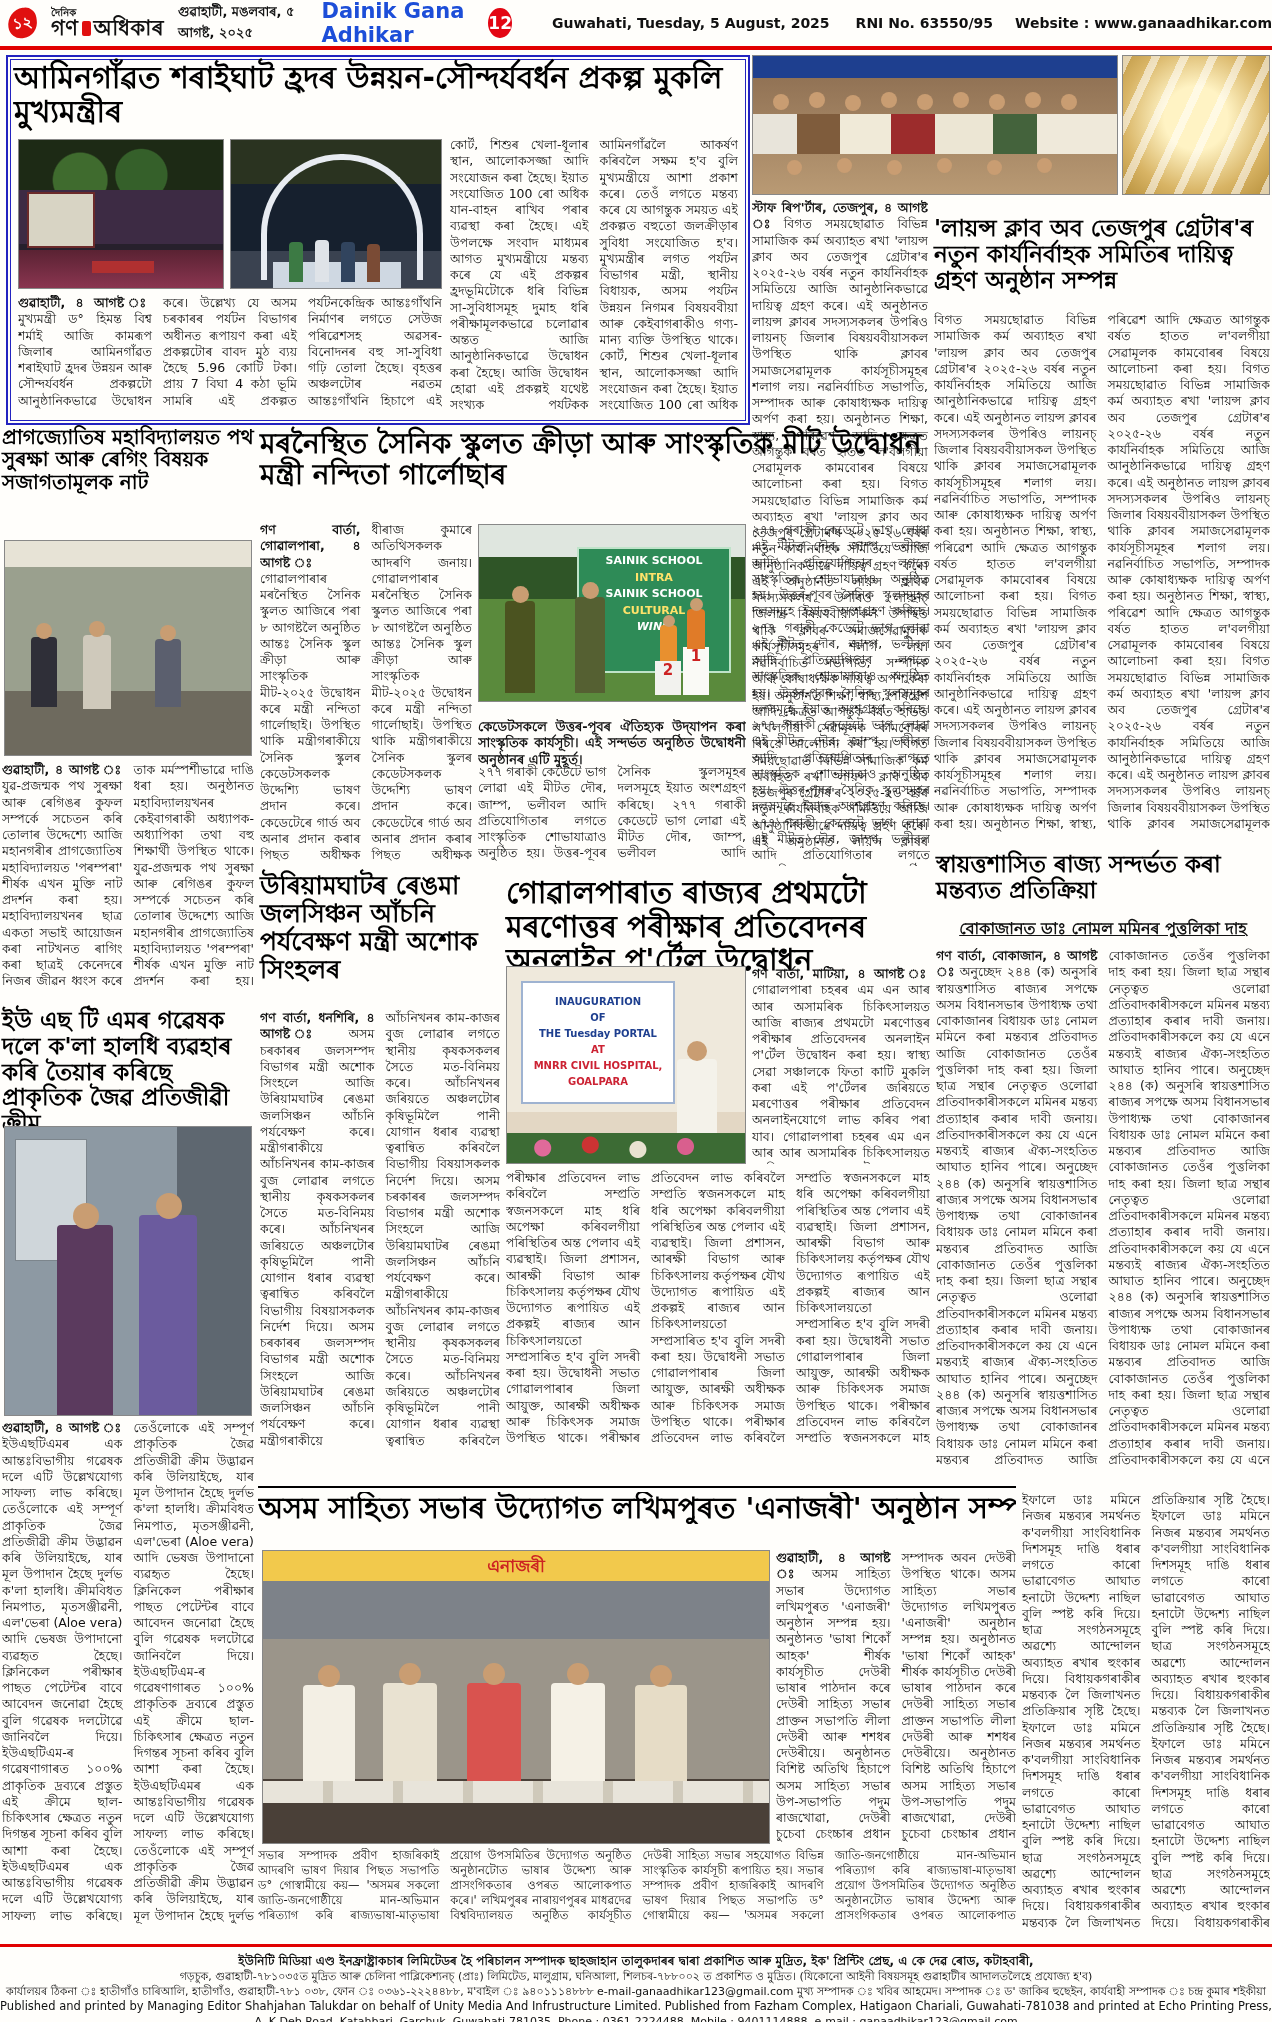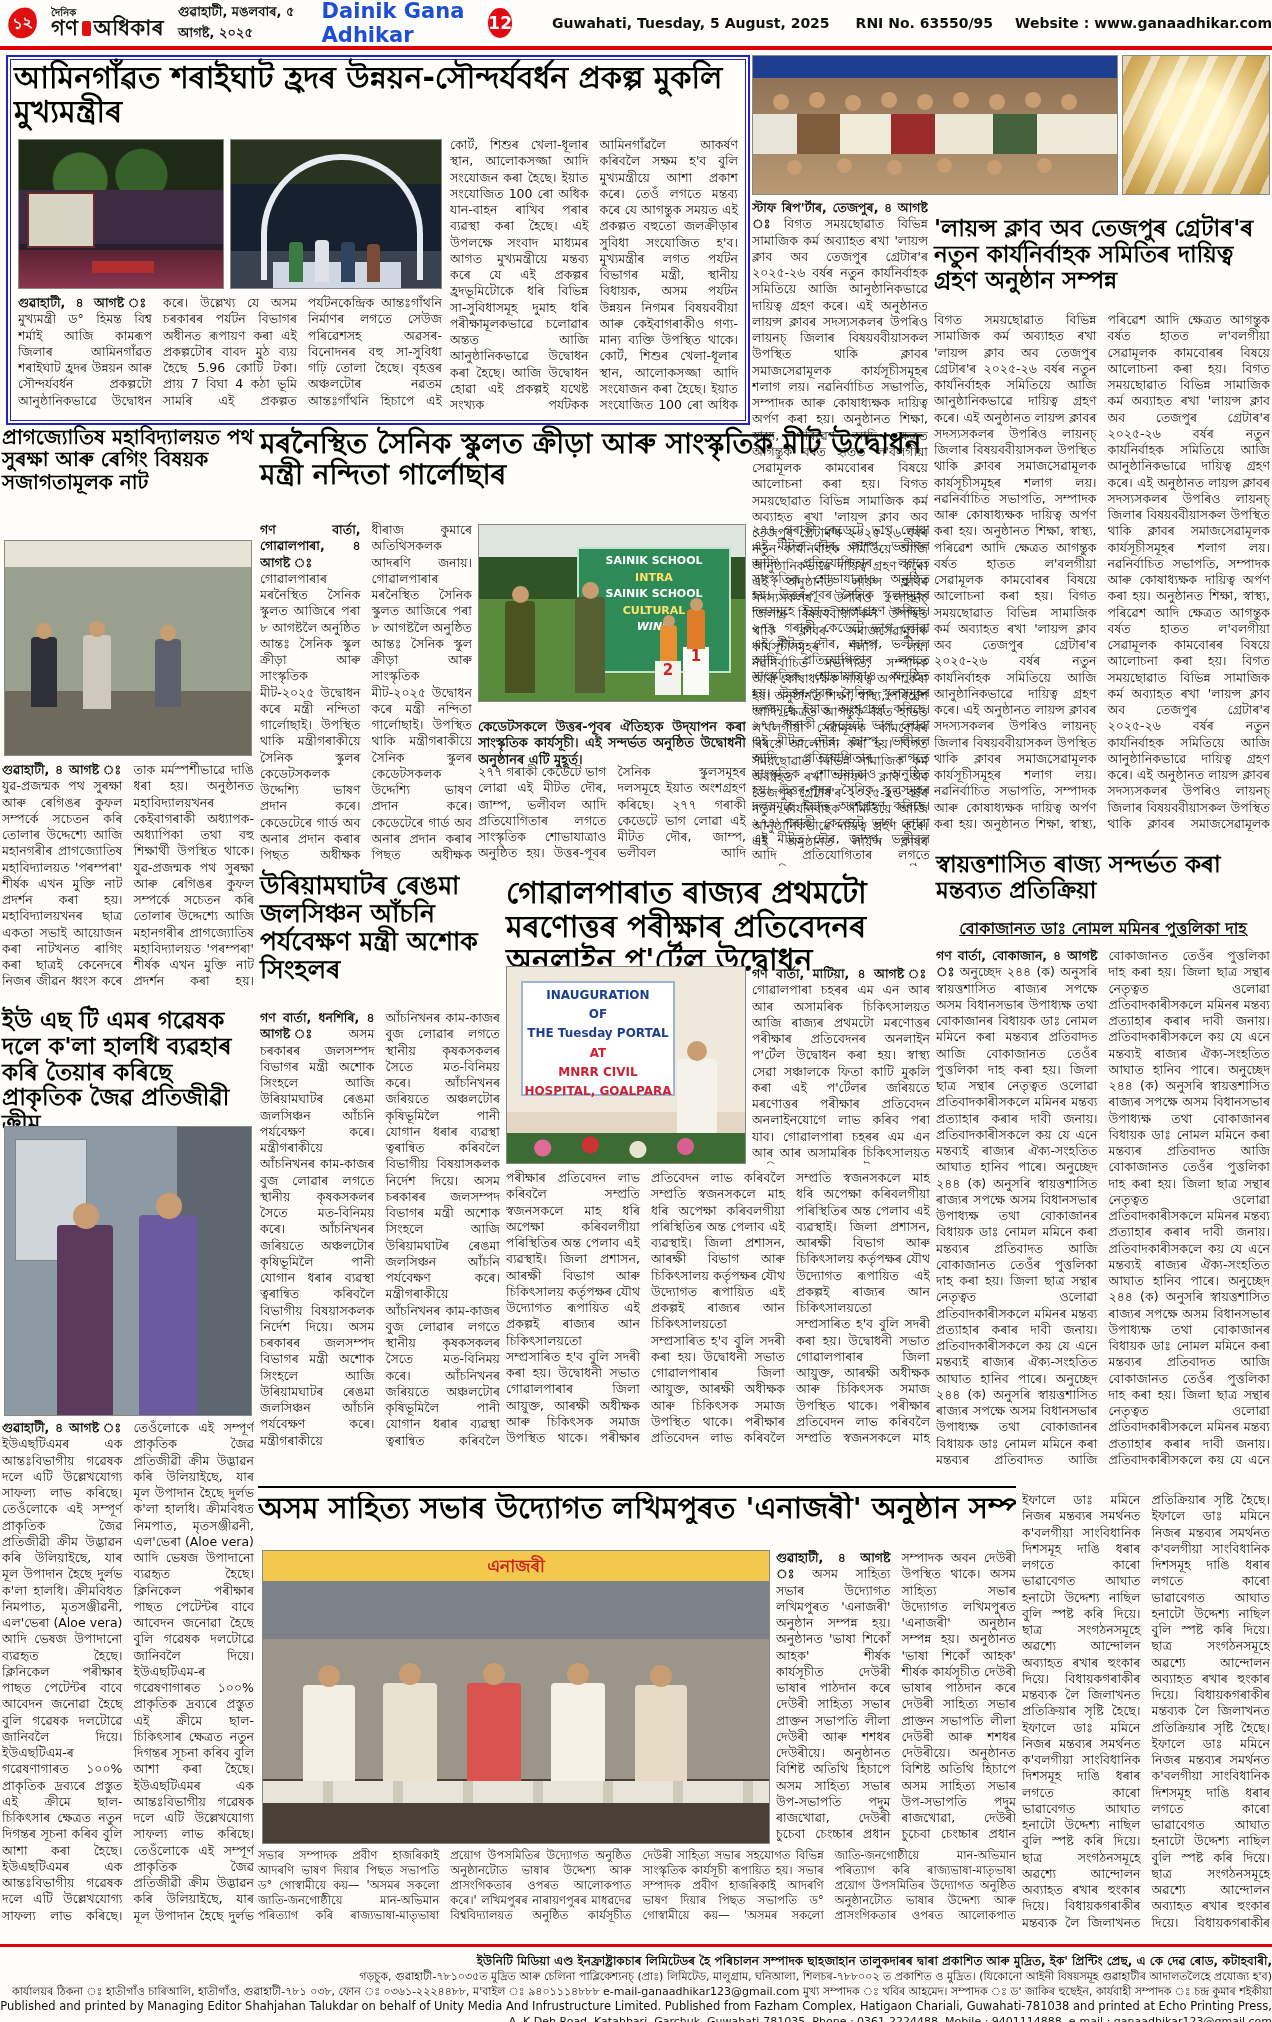--- a/index.html
+++ b/index.html
@@ -25,21 +25,21 @@
   .cols3{column-count:3;column-gap:11px;}
   .cols4{column-count:4;column-gap:11px;}
   .abs{position:absolute;box-sizing:border-box;}
   .ph{position:absolute;overflow:hidden;box-sizing:border-box;border:1px solid #888;}
   .caption{font-size:13px;line-height:1.25;text-align:justify;overflow:hidden;}
   .subhead{text-decoration:underline;text-align:center;font-weight:bold;}
   
   #lead-box{position:absolute;left:6px;top:55px;width:740px;height:366px;border:2px solid #2323c0;}
   #lead-box .inner{position:absolute;inset:2px;border:1px solid #2323c0;}
   
-  .foot{position:absolute;left:0;width:1272px;text-align:right;color:#111;}
+  .foot{position:absolute;left:0;width:1272px;text-align:center;color:#111;}
   
   .shape{position:absolute;}
   .figure{position:absolute;border-radius:4px 4px 0 0;}
   .head{position:absolute;border-radius:50%;background:#c99d72;}
 </style>
 </head>
 <body>
 
 <div id="page">
 
@@ -153,21 +153,21 @@
   </div>
   <p class="caption abs" style="left:478px;top:706px;width:268px;height:56px;font-weight:bold">কেডেটসকলে উত্তৰ-পূবৰ ঐতিহ্যক উদ্‌যাপন কৰা সাংস্কৃতিক কার্যসূচী। এই সন্দর্ভত অনুষ্ঠিত উদ্বোধনী অনুষ্ঠানৰ এটি মুহূর্ত।</p>
   <p class="bt cols2 abs" style="left:478px;top:764px;width:268px;height:100px"><span>২৭৭ গৰাকী কেডেটে ভাগ লোৱা এই মীটত দৌৰ, জাম্প, ভলীবল আদি প্রতিযোগিতাৰ লগতে সাংস্কৃতিক শোভাযাত্রাও অনুষ্ঠিত হয়। উত্তৰ-পূবৰ সৈনিক স্কুলসমূহৰ দলসমূহে ইয়াত অংশগ্রহণ কৰিছে। ২৭৭ গৰাকী কেডেটে ভাগ লোৱা এই মীটত দৌৰ, জাম্প, ভলীবল আদি প্রতিযোগিতাৰ লগতে সাংস্কৃতিক শোভাযাত্রাও অনুষ্ঠিত হয়। উত্তৰ-পূবৰ সৈনিক স্কুলসমূহৰ দলসমূহে ইয়াত অংশগ্রহণ কৰিছে। ২৭৭ গৰাকী কেডেটে ভাগ লোৱা এই মীটত দৌৰ, জাম্প, ভলীবল আদি প্রতিযোগিতাৰ লগতে সাংস্কৃতিক শোভাযাত্রাও অনুষ্ঠিত হয়। উত্তৰ-পূবৰ সৈনিক স্কুলসমূহৰ দলসমূহে ইয়াত অংশগ্রহণ কৰিছে। ২৭৭ গৰাকী কেডেটে ভাগ লোৱা এই মীটত দৌৰ, জাম্প, ভলীবল আদি প্রতিযোগিতাৰ লগতে সাংস্কৃতিক শোভাযাত্রাও অনুষ্ঠিত হয়। উত্তৰ-পূবৰ সৈনিক স্কুলসমূহৰ দলসমূহে ইয়াত অংশগ্রহণ কৰিছে। ২৭৭ গৰাকী কেডেটে ভাগ লোৱা এই মীটত দৌৰ, জাম্প, ভলীবল আদি প্রতিযোগিতাৰ লগতে সাংস্কৃতিক শোভাযাত্রাও অনুষ্ঠিত হয়। উত্তৰ-পূবৰ সৈনিক স্কুলসমূহৰ দলসমূহে ইয়াত অংশগ্রহণ কৰিছে। ২৭৭ গৰাকী কেডেটে ভাগ লোৱা এই মীটত দৌৰ, জাম্প, ভলীবল আদি প্রতিযোগিতাৰ লগতে সাংস্কৃতিক শোভাযাত্রাও অনুষ্ঠিত হয়। উত্তৰ-পূবৰ সৈনিক স্কুলসমূহৰ দলসমূহে ইয়াত অংশগ্রহণ কৰিছে। ২৭৭ গৰাকী কেডেটে ভাগ লোৱা এই মীটত দৌৰ, জাম্প, ভলীবল আদি প্রতিযোগিতাৰ লগতে সাংস্কৃতিক শোভাযাত্রাও অনুষ্ঠিত হয়। উত্তৰ-পূবৰ সৈনিক স্কুলসমূহৰ দলসমূহে ইয়াত অংশগ্রহণ কৰিছে। ২৭৭ গৰাকী কেডেটে ভাগ লোৱা এই মীটত দৌৰ, জাম্প, ভলীবল আদি প্রতিযোগিতাৰ লগতে সাংস্কৃতিক শোভাযাত্রাও অনুষ্ঠিত হয়। উত্তৰ-পূবৰ সৈনিক স্কুলসমূহৰ দলসমূহে ইয়াত অংশগ্রহণ কৰিছে। ২৭৭ গৰাকী কেডেটে ভাগ লোৱা এই মীটত দৌৰ, জাম্প, ভলীবল আদি প্রতিযোগিতাৰ লগতে সাংস্কৃতিক শোভাযাত্রাও অনুষ্ঠিত হয়। উত্তৰ-পূবৰ সৈনিক স্কুলসমূহৰ দলসমূহে ইয়াত অংশগ্রহণ কৰিছে। ২৭৭ গৰাকী কেডেটে ভাগ লোৱা এই মীটত দৌৰ, জাম্প, ভলীবল আদি প্রতিযোগিতাৰ লগতে সাংস্কৃতিক শোভাযাত্রাও অনুষ্ঠিত হয়। উত্তৰ-পূবৰ সৈনিক স্কুলসমূহৰ দলসমূহে ইয়াত অংশগ্রহণ কৰিছে। ২৭৭ গৰাকী কেডেটে ভাগ লোৱা এই মীটত দৌৰ, জাম্প, ভলীবল আদি প্রতিযোগিতাৰ লগতে সাংস্কৃতিক শোভাযাত্রাও অনুষ্ঠিত হয়। উত্তৰ-পূবৰ সৈনিক স্কুলসমূহৰ দলসমূহে ইয়াত অংশগ্রহণ কৰিছে। ২৭৭ গৰাকী কেডেটে ভাগ লোৱা এই মীটত দৌৰ, জাম্প, ভলীবল আদি প্রতিযোগিতাৰ লগতে সাংস্কৃতিক শোভাযাত্রাও অনুষ্ঠিত হয়। উত্তৰ-পূবৰ সৈনিক স্কুলসমূহৰ দলসমূহে ইয়াত অংশগ্রহণ কৰিছে। ২৭৭ গৰাকী কেডেটে ভাগ লোৱা এই মীটত দৌৰ, জাম্প, ভলীবল আদি প্রতিযোগিতাৰ লগতে সাংস্কৃতিক শোভাযাত্রাও অনুষ্ঠিত হয়। উত্তৰ-পূবৰ সৈনিক স্কুলসমূহৰ দলসমূহে ইয়াত অংশগ্রহণ কৰিছে। ২৭৭ গৰাকী কেডেটে ভাগ লোৱা এই মীটত দৌৰ, জাম্প, ভলীবল আদি প্রতিযোগিতাৰ লগতে সাংস্কৃতিক শোভাযাত্রাও অনুষ্ঠিত হয়। উত্তৰ-পূবৰ সৈনিক স্কুলসমূহৰ দলসমূহে ইয়াত অংশগ্রহণ কৰিছে। ২৭৭ গৰাকী কেডেটে ভাগ লোৱা এই মীটত দৌৰ, জাম্প, ভলীবল আদি প্রতিযোগিতাৰ লগতে সাংস্কৃতিক শোভাযাত্রাও অনুষ্ঠিত হয়। উত্তৰ-পূবৰ সৈনিক স্কুলসমূহৰ দলসমূহে ইয়াত অংশগ্রহণ কৰিছে।</span></p>
   <p class="bt abs" style="left:752px;top:522px;width:178px;height:344px"><span>২৭৭ গৰাকী কেডেটে ভাগ লোৱা এই মীটত দৌৰ, জাম্প, ভলীবল আদি প্রতিযোগিতাৰ লগতে সাংস্কৃতিক শোভাযাত্রাও অনুষ্ঠিত হয়। উত্তৰ-পূবৰ সৈনিক স্কুলসমূহৰ দলসমূহে ইয়াত অংশগ্রহণ কৰিছে। ২৭৭ গৰাকী কেডেটে ভাগ লোৱা এই মীটত দৌৰ, জাম্প, ভলীবল আদি প্রতিযোগিতাৰ লগতে সাংস্কৃতিক শোভাযাত্রাও অনুষ্ঠিত হয়। উত্তৰ-পূবৰ সৈনিক স্কুলসমূহৰ দলসমূহে ইয়াত অংশগ্রহণ কৰিছে। ২৭৭ গৰাকী কেডেটে ভাগ লোৱা এই মীটত দৌৰ, জাম্প, ভলীবল আদি প্রতিযোগিতাৰ লগতে সাংস্কৃতিক শোভাযাত্রাও অনুষ্ঠিত হয়। উত্তৰ-পূবৰ সৈনিক স্কুলসমূহৰ দলসমূহে ইয়াত অংশগ্রহণ কৰিছে। ২৭৭ গৰাকী কেডেটে ভাগ লোৱা এই মীটত দৌৰ, জাম্প, ভলীবল আদি প্রতিযোগিতাৰ লগতে সাংস্কৃতিক শোভাযাত্রাও অনুষ্ঠিত হয়। উত্তৰ-পূবৰ সৈনিক স্কুলসমূহৰ দলসমূহে ইয়াত অংশগ্রহণ কৰিছে।</span></p>
 
   <div class="abs headline" style="left:260px;top:872px;width:240px;font-size:25px">উৰিয়ামঘাটৰ ৰেঙমা জলসিঞ্চন আঁচনি পর্যবেক্ষণ মন্ত্রী অশোক সিংহলৰ</div>
   <p class="bt cols2 abs" style="left:260px;top:1010px;width:240px;height:450px"><b>গণ বার্তা, ধনশিৰি, ৪ আগষ্ট ঃ</b> <span>অসম চৰকাৰৰ জলসম্পদ বিভাগৰ মন্ত্রী অশোক সিংহলে আজি উৰিয়ামঘাটৰ ৰেঙমা জলসিঞ্চন আঁচনি পর্যবেক্ষণ কৰে। মন্ত্রীগৰাকীয়ে আঁচনিখনৰ কাম-কাজৰ বুজ লোৱাৰ লগতে স্থানীয় কৃষকসকলৰ সৈতে মত-বিনিময় কৰে। আঁচনিখনৰ জৰিয়তে অঞ্চলটোৰ কৃষিভূমিলৈ পানী যোগান ধৰাৰ ব্যৱস্থা ত্বৰান্বিত কৰিবলৈ বিভাগীয় বিষয়াসকলক নির্দেশ দিয়ে। অসম চৰকাৰৰ জলসম্পদ বিভাগৰ মন্ত্রী অশোক সিংহলে আজি উৰিয়ামঘাটৰ ৰেঙমা জলসিঞ্চন আঁচনি পর্যবেক্ষণ কৰে। মন্ত্রীগৰাকীয়ে আঁচনিখনৰ কাম-কাজৰ বুজ লোৱাৰ লগতে স্থানীয় কৃষকসকলৰ সৈতে মত-বিনিময় কৰে। আঁচনিখনৰ জৰিয়তে অঞ্চলটোৰ কৃষিভূমিলৈ পানী যোগান ধৰাৰ ব্যৱস্থা ত্বৰান্বিত কৰিবলৈ বিভাগীয় বিষয়াসকলক নির্দেশ দিয়ে। অসম চৰকাৰৰ জলসম্পদ বিভাগৰ মন্ত্রী অশোক সিংহলে আজি উৰিয়ামঘাটৰ ৰেঙমা জলসিঞ্চন আঁচনি পর্যবেক্ষণ কৰে। মন্ত্রীগৰাকীয়ে আঁচনিখনৰ কাম-কাজৰ বুজ লোৱাৰ লগতে স্থানীয় কৃষকসকলৰ সৈতে মত-বিনিময় কৰে। আঁচনিখনৰ জৰিয়তে অঞ্চলটোৰ কৃষিভূমিলৈ পানী যোগান ধৰাৰ ব্যৱস্থা ত্বৰান্বিত কৰিবলৈ বিভাগীয় বিষয়াসকলক নির্দেশ দিয়ে। অসম চৰকাৰৰ জলসম্পদ বিভাগৰ মন্ত্রী অশোক সিংহলে আজি উৰিয়ামঘাটৰ ৰেঙমা জলসিঞ্চন আঁচনি পর্যবেক্ষণ কৰে। মন্ত্রীগৰাকীয়ে আঁচনিখনৰ কাম-কাজৰ বুজ লোৱাৰ লগতে স্থানীয় কৃষকসকলৰ সৈতে মত-বিনিময় কৰে। আঁচনিখনৰ জৰিয়তে অঞ্চলটোৰ কৃষিভূমিলৈ পানী যোগান ধৰাৰ ব্যৱস্থা ত্বৰান্বিত কৰিবলৈ বিভাগীয় বিষয়াসকলক নির্দেশ দিয়ে। অসম চৰকাৰৰ জলসম্পদ বিভাগৰ মন্ত্রী অশোক সিংহলে আজি উৰিয়ামঘাটৰ ৰেঙমা জলসিঞ্চন আঁচনি পর্যবেক্ষণ কৰে। মন্ত্রীগৰাকীয়ে আঁচনিখনৰ কাম-কাজৰ বুজ লোৱাৰ লগতে স্থানীয় কৃষকসকলৰ সৈতে মত-বিনিময় কৰে। আঁচনিখনৰ জৰিয়তে অঞ্চলটোৰ কৃষিভূমিলৈ পানী যোগান ধৰাৰ ব্যৱস্থা ত্বৰান্বিত কৰিবলৈ বিভাগীয় বিষয়াসকলক নির্দেশ দিয়ে। অসম চৰকাৰৰ জলসম্পদ বিভাগৰ মন্ত্রী অশোক সিংহলে আজি উৰিয়ামঘাটৰ ৰেঙমা জলসিঞ্চন আঁচনি পর্যবেক্ষণ কৰে। মন্ত্রীগৰাকীয়ে আঁচনিখনৰ কাম-কাজৰ বুজ লোৱাৰ লগতে স্থানীয় কৃষকসকলৰ সৈতে মত-বিনিময় কৰে। আঁচনিখনৰ জৰিয়তে অঞ্চলটোৰ কৃষিভূমিলৈ পানী যোগান ধৰাৰ ব্যৱস্থা ত্বৰান্বিত কৰিবলৈ বিভাগীয় বিষয়াসকলক নির্দেশ দিয়ে। অসম চৰকাৰৰ জলসম্পদ বিভাগৰ মন্ত্রী অশোক সিংহলে আজি উৰিয়ামঘাটৰ ৰেঙমা জলসিঞ্চন আঁচনি পর্যবেক্ষণ কৰে। মন্ত্রীগৰাকীয়ে আঁচনিখনৰ কাম-কাজৰ বুজ লোৱাৰ লগতে স্থানীয় কৃষকসকলৰ সৈতে মত-বিনিময় কৰে। আঁচনিখনৰ জৰিয়তে অঞ্চলটোৰ কৃষিভূমিলৈ পানী যোগান ধৰাৰ ব্যৱস্থা ত্বৰান্বিত কৰিবলৈ বিভাগীয় বিষয়াসকলক নির্দেশ দিয়ে। অসম চৰকাৰৰ জলসম্পদ বিভাগৰ মন্ত্রী অশোক সিংহলে আজি উৰিয়ামঘাটৰ ৰেঙমা জলসিঞ্চন আঁচনি পর্যবেক্ষণ কৰে। মন্ত্রীগৰাকীয়ে আঁচনিখনৰ কাম-কাজৰ বুজ লোৱাৰ লগতে স্থানীয় কৃষকসকলৰ সৈতে মত-বিনিময় কৰে। আঁচনিখনৰ জৰিয়তে অঞ্চলটোৰ কৃষিভূমিলৈ পানী যোগান ধৰাৰ ব্যৱস্থা ত্বৰান্বিত কৰিবলৈ বিভাগীয় বিষয়াসকলক নির্দেশ দিয়ে। অসম চৰকাৰৰ জলসম্পদ বিভাগৰ মন্ত্রী অশোক সিংহলে আজি উৰিয়ামঘাটৰ ৰেঙমা জলসিঞ্চন আঁচনি পর্যবেক্ষণ কৰে। মন্ত্রীগৰাকীয়ে আঁচনিখনৰ কাম-কাজৰ বুজ লোৱাৰ লগতে স্থানীয় কৃষকসকলৰ সৈতে মত-বিনিময় কৰে। আঁচনিখনৰ জৰিয়তে অঞ্চলটোৰ কৃষিভূমিলৈ পানী যোগান ধৰাৰ ব্যৱস্থা ত্বৰান্বিত কৰিবলৈ বিভাগীয় বিষয়াসকলক নির্দেশ দিয়ে। অসম চৰকাৰৰ জলসম্পদ বিভাগৰ মন্ত্রী অশোক সিংহলে আজি উৰিয়ামঘাটৰ ৰেঙমা জলসিঞ্চন আঁচনি পর্যবেক্ষণ কৰে। মন্ত্রীগৰাকীয়ে আঁচনিখনৰ কাম-কাজৰ বুজ লোৱাৰ লগতে স্থানীয় কৃষকসকলৰ সৈতে মত-বিনিময় কৰে। আঁচনিখনৰ জৰিয়তে অঞ্চলটোৰ কৃষিভূমিলৈ পানী যোগান ধৰাৰ ব্যৱস্থা ত্বৰান্বিত কৰিবলৈ বিভাগীয় বিষয়াসকলক নির্দেশ দিয়ে। অসম চৰকাৰৰ জলসম্পদ বিভাগৰ মন্ত্রী অশোক সিংহলে আজি উৰিয়ামঘাটৰ ৰেঙমা জলসিঞ্চন আঁচনি পর্যবেক্ষণ কৰে। মন্ত্রীগৰাকীয়ে আঁচনিখনৰ কাম-কাজৰ বুজ লোৱাৰ লগতে স্থানীয় কৃষকসকলৰ সৈতে মত-বিনিময় কৰে। আঁচনিখনৰ জৰিয়তে অঞ্চলটোৰ কৃষিভূমিলৈ পানী যোগান ধৰাৰ ব্যৱস্থা ত্বৰান্বিত কৰিবলৈ বিভাগীয় বিষয়াসকলক নির্দেশ দিয়ে। অসম চৰকাৰৰ জলসম্পদ বিভাগৰ মন্ত্রী অশোক সিংহলে আজি উৰিয়ামঘাটৰ ৰেঙমা জলসিঞ্চন আঁচনি পর্যবেক্ষণ কৰে। মন্ত্রীগৰাকীয়ে আঁচনিখনৰ কাম-কাজৰ বুজ লোৱাৰ লগতে স্থানীয় কৃষকসকলৰ সৈতে মত-বিনিময় কৰে। আঁচনিখনৰ জৰিয়তে অঞ্চলটোৰ কৃষিভূমিলৈ পানী যোগান ধৰাৰ ব্যৱস্থা ত্বৰান্বিত কৰিবলৈ বিভাগীয় বিষয়াসকলক নির্দেশ দিয়ে। অসম চৰকাৰৰ জলসম্পদ বিভাগৰ মন্ত্রী অশোক সিংহলে আজি উৰিয়ামঘাটৰ ৰেঙমা জলসিঞ্চন আঁচনি পর্যবেক্ষণ কৰে। মন্ত্রীগৰাকীয়ে আঁচনিখনৰ কাম-কাজৰ বুজ লোৱাৰ লগতে স্থানীয় কৃষকসকলৰ সৈতে মত-বিনিময় কৰে। আঁচনিখনৰ জৰিয়তে অঞ্চলটোৰ কৃষিভূমিলৈ পানী যোগান ধৰাৰ ব্যৱস্থা ত্বৰান্বিত কৰিবলৈ বিভাগীয় বিষয়াসকলক নির্দেশ দিয়ে। অসম চৰকাৰৰ জলসম্পদ বিভাগৰ মন্ত্রী অশোক সিংহলে আজি উৰিয়ামঘাটৰ ৰেঙমা জলসিঞ্চন আঁচনি পর্যবেক্ষণ কৰে। মন্ত্রীগৰাকীয়ে আঁচনিখনৰ কাম-কাজৰ বুজ লোৱাৰ লগতে স্থানীয় কৃষকসকলৰ সৈতে মত-বিনিময় কৰে। আঁচনিখনৰ জৰিয়তে অঞ্চলটোৰ কৃষিভূমিলৈ পানী যোগান ধৰাৰ ব্যৱস্থা ত্বৰান্বিত কৰিবলৈ বিভাগীয় বিষয়াসকলক নির্দেশ দিয়ে। অসম চৰকাৰৰ জলসম্পদ বিভাগৰ মন্ত্রী অশোক সিংহলে আজি উৰিয়ামঘাটৰ ৰেঙমা জলসিঞ্চন আঁচনি পর্যবেক্ষণ কৰে। মন্ত্রীগৰাকীয়ে আঁচনিখনৰ কাম-কাজৰ বুজ লোৱাৰ লগতে স্থানীয় কৃষকসকলৰ সৈতে মত-বিনিময় কৰে। আঁচনিখনৰ জৰিয়তে অঞ্চলটোৰ কৃষিভূমিলৈ পানী যোগান ধৰাৰ ব্যৱস্থা ত্বৰান্বিত কৰিবলৈ বিভাগীয় বিষয়াসকলক নির্দেশ দিয়ে।</span></p>
 
   <div class="abs headline" style="left:506px;top:876px;width:424px;font-size:30px">গোৱালপাৰাত ৰাজ্যৰ প্রথমটো মৰণোত্তৰ পৰীক্ষাৰ প্রতিবেদনৰ অনলাইন প'র্টেল উদ্বোধন</div>
   <div class="ph" style="left:506px;top:966px;width:240px;height:198px;background:linear-gradient(#efe9dc 0 74%,#e3d7c4 74%)">
-    <div class="shape" style="left:14px;top:14px;width:150px;height:108px;background:#fff;border:2px solid #9fb3d1;color:#1e3f8f;text-align:center;font-weight:bold;font-size:12px;line-height:1.6;padding-top:3px">
+    <div class="shape" style="left:14px;top:14px;width:150px;height:108px;background:#fff;border:2px solid #9fb3d1;color:#1e3f8f;text-align:center;font-weight:bold;font-size:10px;line-height:1.6;padding-top:11px">
       <div>INAUGURATION</div>
       <div>OF</div>
       <div>THE Tuesday PORTAL</div>
       <div style="color:#c23">AT</div>
       <div style="color:#c23">MNRR CIVIL HOSPITAL, GOALPARA</div>
     </div>
     <div class="figure" style="right:28px;bottom:30px;width:40px;height:74px;background:#f4f2ea"></div>
     <div class="head" style="right:38px;bottom:102px;width:20px;height:20px"></div>
     <div class="shape" style="left:0;bottom:0;width:100%;height:30px;background:radial-gradient(circle at 15% 50%,#e06a9a 8px,transparent 9px),radial-gradient(circle at 35% 40%,#c33 8px,transparent 9px),radial-gradient(circle at 55% 55%,#e8e2d0 8px,transparent 9px),radial-gradient(circle at 75% 45%,#d95f8e 8px,transparent 9px),#3c6b34"></div>
   </div>

